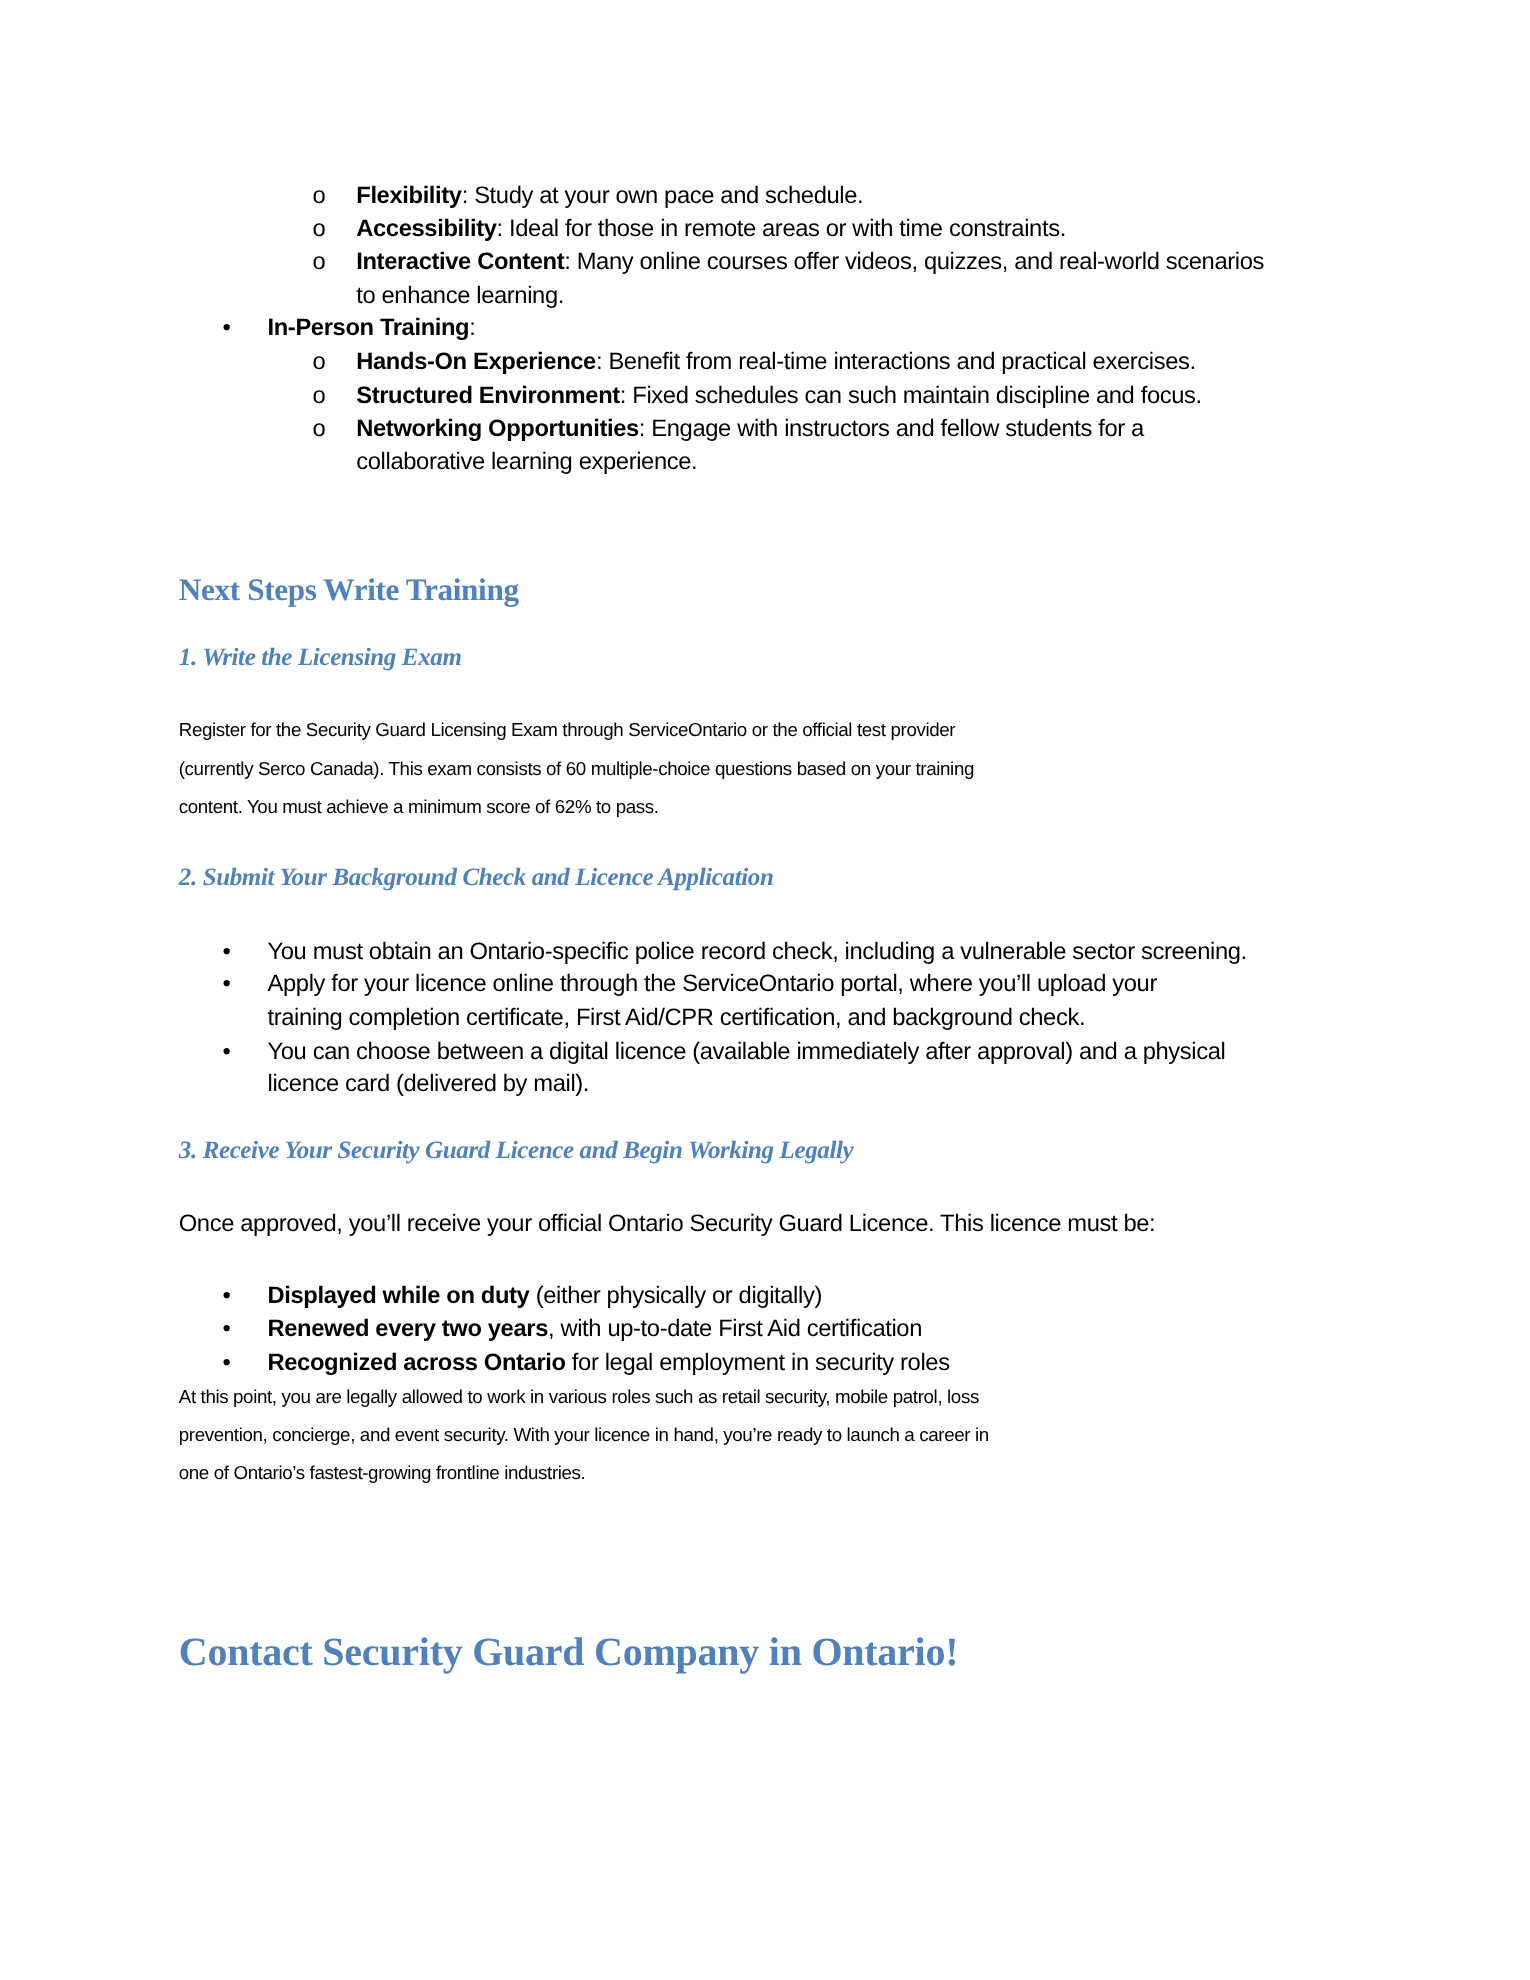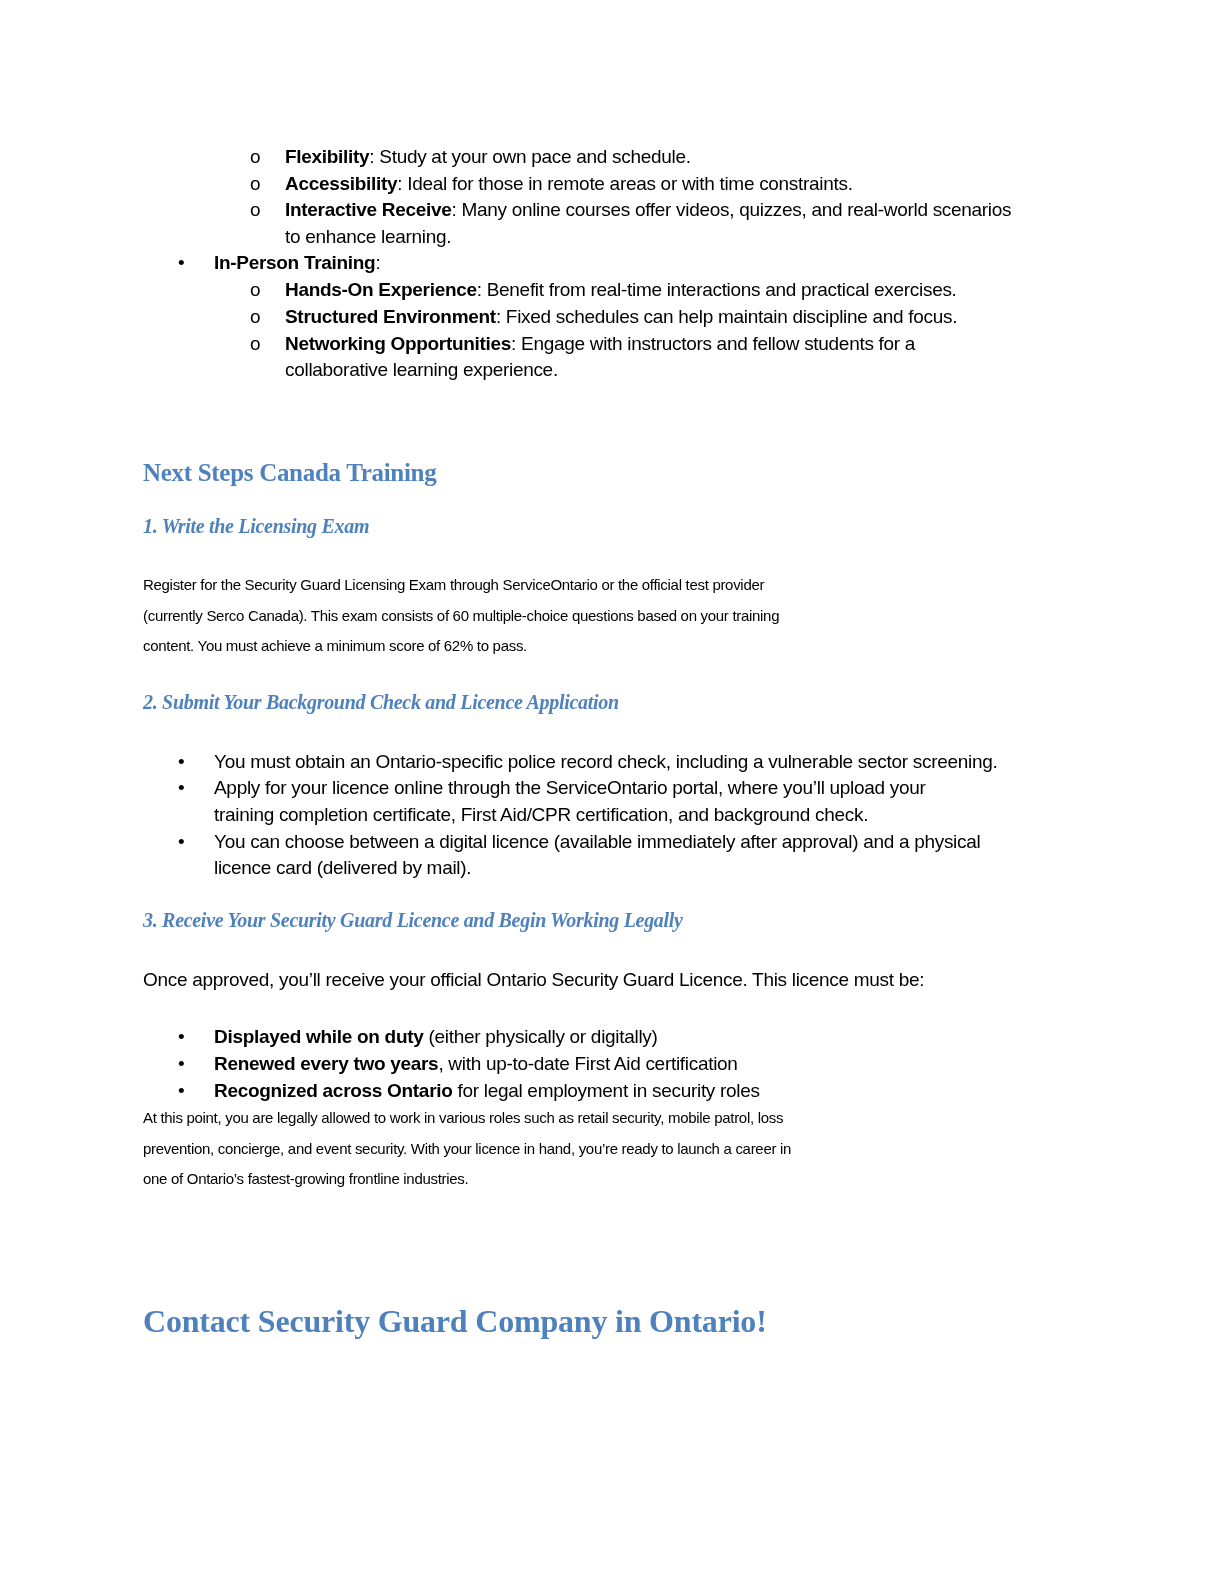--- a/index.html
+++ b/index.html
@@ -31,21 +31,21 @@
     <span>o</span>
   </div>
   <div class="list-line" style="left:285px;top:171px;">
     <b>Accessibility</b><span>: Ideal for those in remote areas or with time constraints.</span>
   </div>
 
   <div class="list-line" style="left:250px;top:197px;">
     <span>o</span>
   </div>
   <div class="list-line" style="left:285px;top:197px;">
-    <b>Interactive Receive</b><span>: Many online courses offer videos, quizzes, and real-world scenarios</span>
+    <b>Interactive Content</b><span>: Many online courses offer videos, quizzes, and real-world scenarios</span>
   </div>
   <div class="list-line" style="left:285px;top:224px;">
     <span>to enhance learning.</span>
   </div>
 </div>
 
 <div>
   <div class="list-line" style="left:178px;top:250px;">
     <span>•</span>
   </div>
@@ -59,35 +59,35 @@
     <span>o</span>
   </div>
   <div class="list-line" style="left:285px;top:277px;">
     <b>Hands-On Experience</b><span>: Benefit from real-time interactions and practical exercises.</span>
   </div>
 
   <div class="list-line" style="left:250px;top:304px;">
     <span>o</span>
   </div>
   <div class="list-line" style="left:285px;top:304px;">
-    <b>Structured Environment</b><span>: Fixed schedules can help maintain discipline and focus.</span>
+    <b>Structured Environment</b><span>: Fixed schedules can such maintain discipline and focus.</span>
   </div>
 
   <div class="list-line" style="left:250px;top:331px;">
     <span>o</span>
   </div>
   <div class="list-line" style="left:285px;top:331px;">
     <b>Networking Opportunities</b><span>: Engage with instructors and fellow students for a</span>
   </div>
   <div class="list-line" style="left:285px;top:357px;">
     <span>collaborative learning experience.</span>
   </div>
 </div>
 
-<div class="h2" style="left:143px;top:459px;">Next Steps Canada Training</div>
+<div class="h2" style="left:143px;top:459px;">Next Steps Write Training</div>
 
 <div class="h3" style="left:143px;top:515px;">1. Write the Licensing Exam</div>
 <div class="para body-text" style="left:143px;top:570px;">
   <div>Register for the Security Guard Licensing Exam through ServiceOntario or the official test provider</div>
   <div>(currently Serco Canada). This exam consists of 60 multiple-choice questions based on your training</div>
   <div>content. You must achieve a minimum score of 62% to pass.</div>
 </div>
 
 <div class="h3" style="left:143px;top:691px;">2. Submit Your Background Check and Licence Application</div>
 <div>

